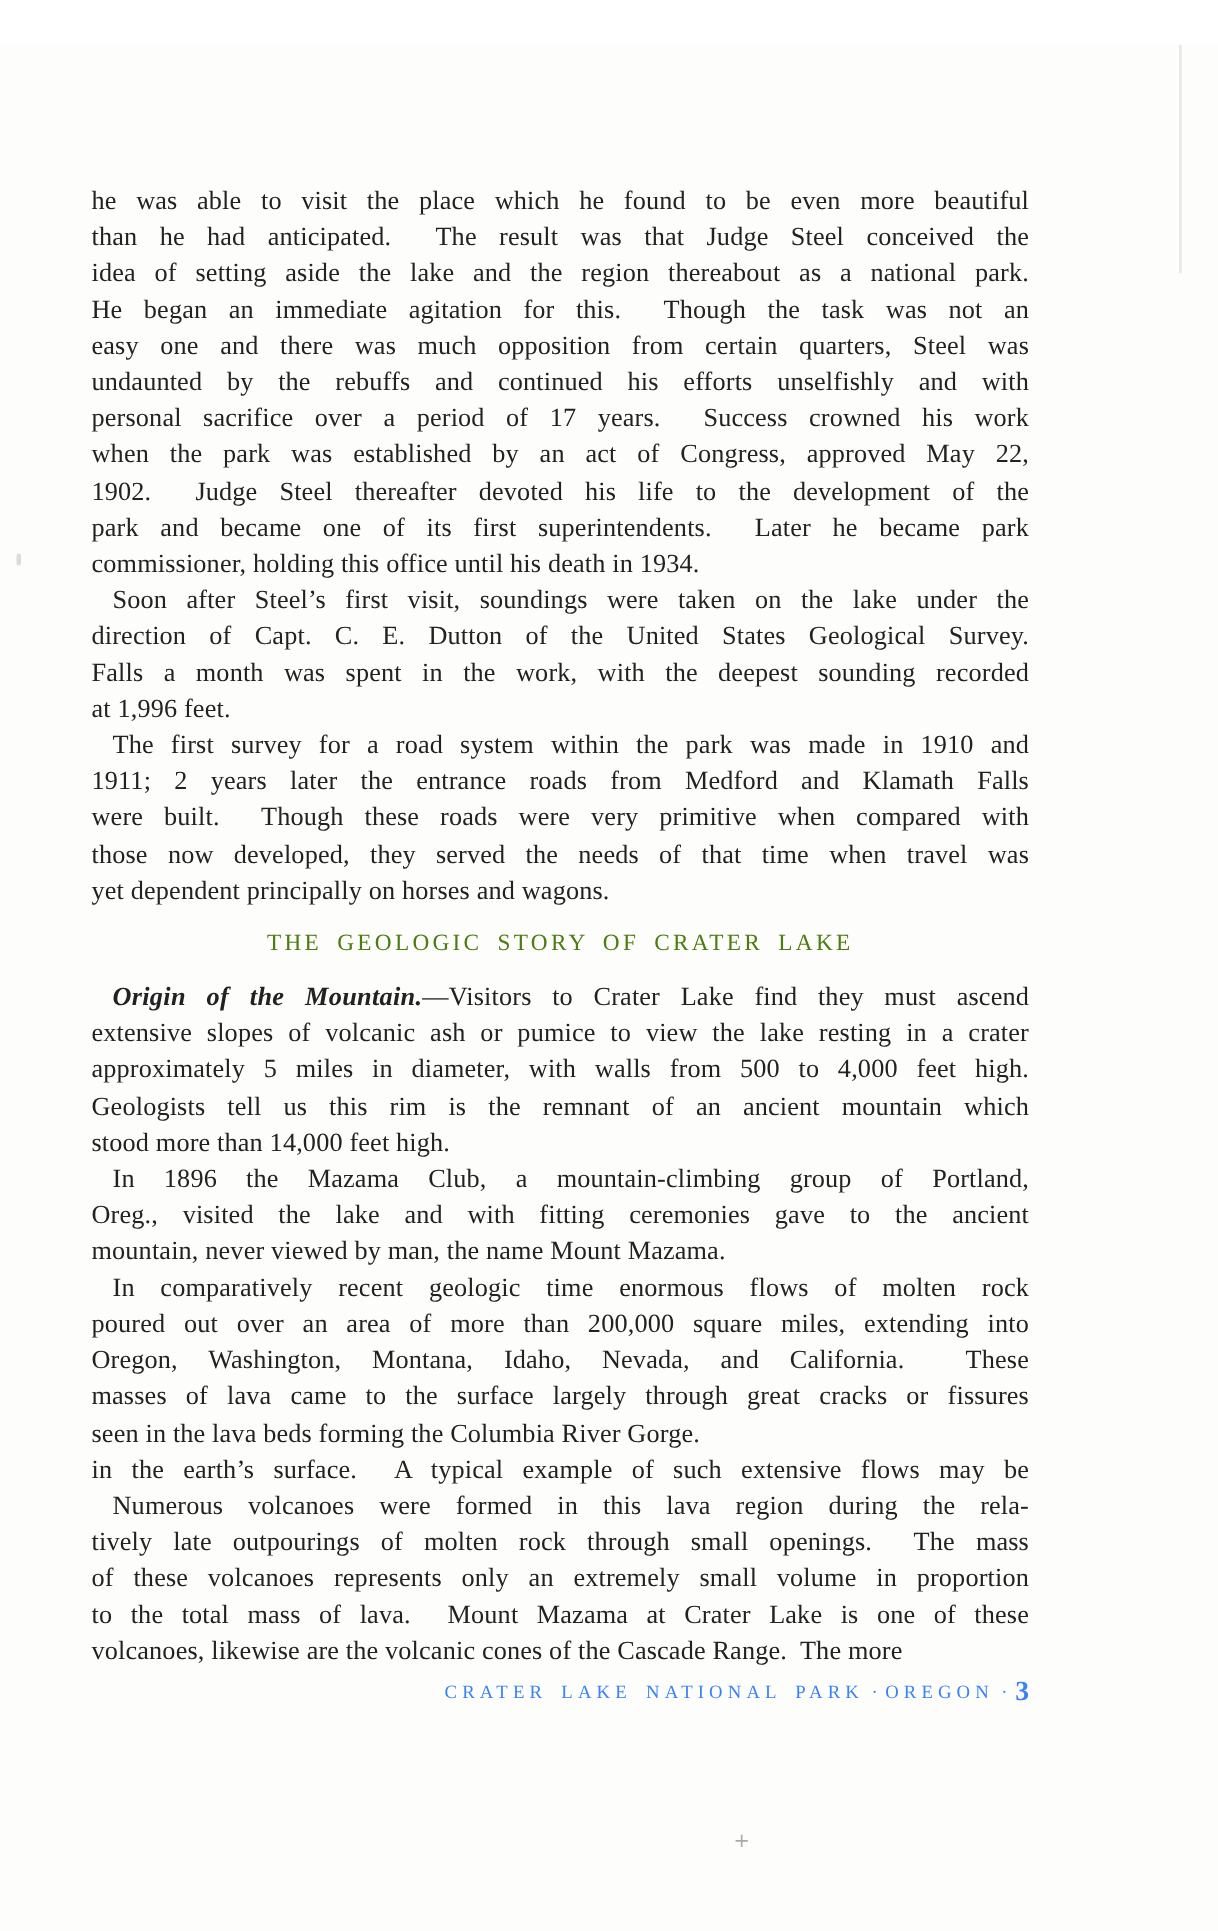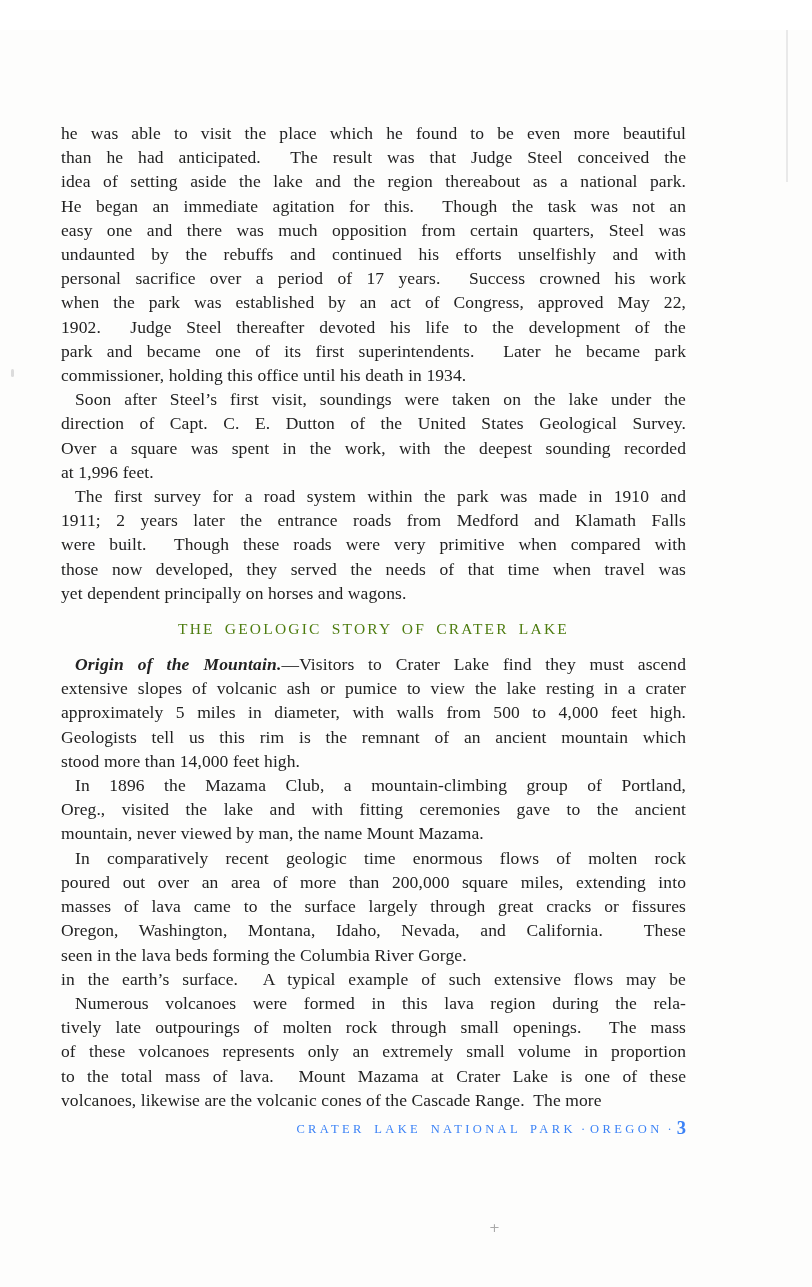--- a/index.html
+++ b/index.html
@@ -105,21 +105,21 @@
         <div class="line">undaunted by the rebuffs and continued his efforts unselfishly and with</div>
         <div class="line">personal sacrifice over a period of 17 years.&nbsp; Success crowned his work</div>
         <div class="line">when the park was established by an act of Congress, approved May 22,</div>
         <div class="line">1902.&nbsp; Judge Steel thereafter devoted his life to the development of the</div>
         <div class="line">park and became one of its first superintendents.&nbsp; Later he became park</div>
         <div class="line last">commissioner, holding this office until his death in 1934.</div>
       </div>
       <div class="paragraph">
         <div class="line indent">Soon after Steel’s first visit, soundings were taken on the lake under the</div>
         <div class="line">direction of Capt. C. E. Dutton of the United States Geological Survey.</div>
-        <div class="line">Over a square was spent in the work, with the deepest sounding recorded</div>
+        <div class="line">Falls a month was spent in the work, with the deepest sounding recorded</div>
         <div class="line last">at 1,996 feet.</div>
       </div>
       <div class="paragraph">
         <div class="line indent">The first survey for a road system within the park was made in 1910 and</div>
         <div class="line">1911; 2 years later the entrance roads from Medford and Klamath Falls</div>
         <div class="line">were built.&nbsp; Though these roads were very primitive when compared with</div>
         <div class="line">those now developed, they served the needs of that time when travel was</div>
         <div class="line last">yet dependent principally on horses and wagons.</div>
       </div>
       <div class="heading">THE GEOLOGIC STORY OF CRATER LAKE</div>
@@ -131,22 +131,22 @@
         <div class="line last">stood more than 14,000 feet high.</div>
       </div>
       <div class="paragraph">
         <div class="line indent">In 1896 the Mazama Club, a mountain-climbing group of Portland,</div>
         <div class="line">Oreg., visited the lake and with fitting ceremonies gave to the ancient</div>
         <div class="line last">mountain, never viewed by man, the name Mount Mazama.</div>
       </div>
       <div class="paragraph">
         <div class="line indent">In comparatively recent geologic time enormous flows of molten rock</div>
         <div class="line">poured out over an area of more than 200,000 square miles, extending into</div>
+        <div class="line">Oregon, Washington, Montana, Idaho, Nevada, and California.&nbsp; These</div>
         <div class="line">masses of lava came to the surface largely through great cracks or fissures</div>
-        <div class="line">Oregon, Washington, Montana, Idaho, Nevada, and California.&nbsp; These</div>
         <div class="line last">seen in the lava beds forming the Columbia River Gorge.</div>
         <div class="line">in the earth’s surface.&nbsp; A typical example of such extensive flows may be</div>
       </div>
       <div class="paragraph">
         <div class="line indent">Numerous volcanoes were formed in this lava region during the rela-</div>
         <div class="line">tively late outpourings of molten rock through small openings.&nbsp; The mass</div>
         <div class="line">of these volcanoes represents only an extremely small volume in proportion</div>
         <div class="line">to the total mass of lava.&nbsp; Mount Mazama at Crater Lake is one of these</div>
         <div class="line last">volcanoes, likewise are the volcanic cones of the Cascade Range.&nbsp; The more</div>
       </div>

